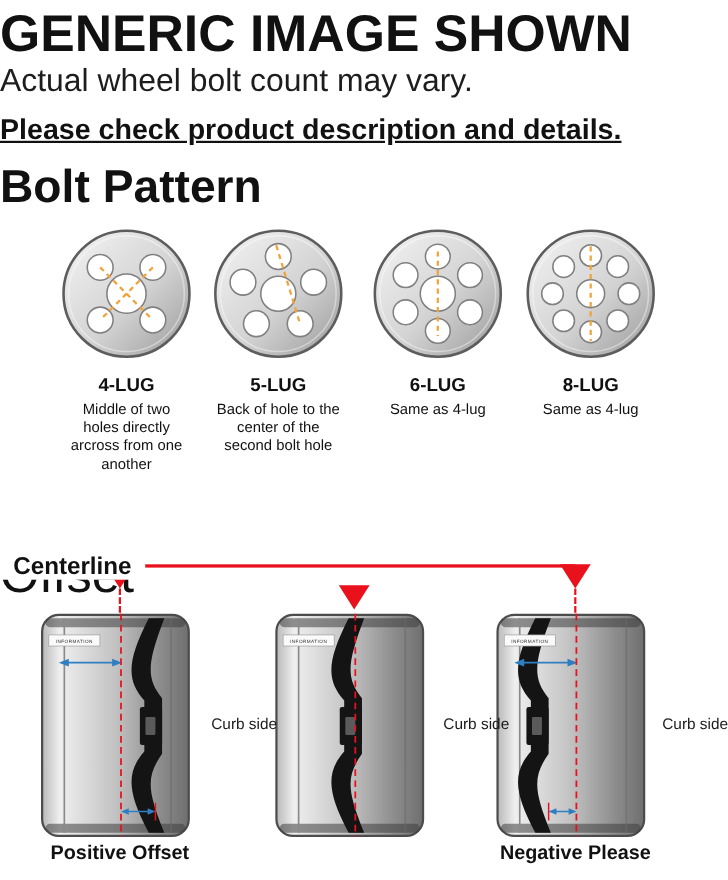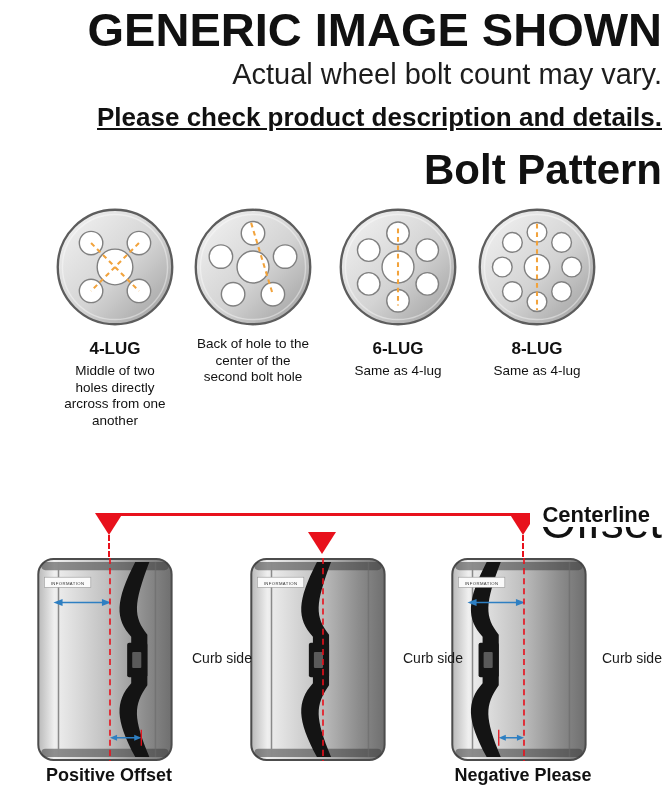--- a/index.html
+++ b/index.html
@@ -1,20 +1,20 @@
 <!DOCTYPE html>
 <html><head>
 <meta charset="utf-8">
 <style>
   html,body{margin:0;padding:0;background:#ffffff;}
   .page{position:relative;width:662px;height:800px;background:#ffffff;overflow:hidden;
         font-family:"Liberation Sans",sans-serif;color:#111;}
-  .ctr{position:absolute;left:0;right:0;text-align:right;}
+  .ctr{position:absolute;left:0;right:0;text-align:left;}
   .h-title{top:2px;font-size:47px;font-weight:800;letter-spacing:0;}
-  .h-sub{top:58px;font-size:29px;font-weight:400;color:#1d1d1d;margin-left:12px;}
+  .h-sub{top:58px;font-size:29px;font-weight:400;color:#1d1d1d;}
   .h-note{top:102px;font-size:26px;font-weight:700;text-decoration:underline;}
   .bp-title{top:146px;font-size:42px;font-weight:800;}
   .lug-cell{position:absolute;top:206px;width:140px;text-align:center;}
   .lug-label{font-size:17px;font-weight:700;margin-top:7px;}
   .lug-desc{font-size:13.5px;line-height:1.24;margin:4px auto 12px;width:112px;color:#111;}
   .offset-title{top:450px;font-size:46px;font-weight:400;margin-top:45px;}
   .centerline-text{top:502px;font-size:22px;font-weight:700;z-index:3;}
   .centerline-text span{background:#ffffff;padding:0 12px;}
   .centerline-bar{position:absolute;top:513px;left:109px;width:414px;height:3px;background:#e8111c;z-index:1;}
   .tri{position:absolute;width:0;height:0;border-left:14px solid transparent;
@@ -78,20 +78,21 @@
       <circle cx="65" cy="65" r="61" fill="url(#g5)" stroke="#5d5d5d" stroke-width="2.5"></circle>
       <circle cx="65" cy="65" r="56" fill="none" stroke="#ffffff" stroke-opacity="0.4" stroke-width="1.5"></circle>
       <circle cx="65" cy="29" r="12.5" fill="#ffffff" stroke="#808080" stroke-width="1.5"></circle>
       <circle cx="30.8" cy="53.9" r="12.5" fill="#ffffff" stroke="#808080" stroke-width="1.5"></circle>
       <circle cx="43.8" cy="94.1" r="12.5" fill="#ffffff" stroke="#808080" stroke-width="1.5"></circle>
       <circle cx="86.2" cy="94.1" r="12.5" fill="#ffffff" stroke="#808080" stroke-width="1.5"></circle>
       <circle cx="99.2" cy="53.9" r="12.5" fill="#ffffff" stroke="#808080" stroke-width="1.5"></circle>
       <circle cx="65" cy="65" r="17" fill="#ffffff" stroke="#808080" stroke-width="1.5"></circle>
       <line x1="63" y1="18" x2="86" y2="94" stroke="#f2a33c" stroke-width="2.2" stroke-dasharray="5 4"></line>
     </svg>
+    <div class="lug-label">5-LUG</div>
     <div class="lug-desc">Back of hole to the center of the second bolt hole</div>
   </div>
 
   <div class="lug-cell" style="left:328px">
     <svg viewBox="0 0 130 130" width="122" height="122">
       <defs>
           <linearGradient id="g6" x1="0" y1="0" x2="1" y2="1">
         <stop offset="0" stop-color="#f5f5f5"></stop>
             <stop offset="0.55" stop-color="#d3d3d3"></stop>
             <stop offset="1" stop-color="#9a9a9a"></stop>

